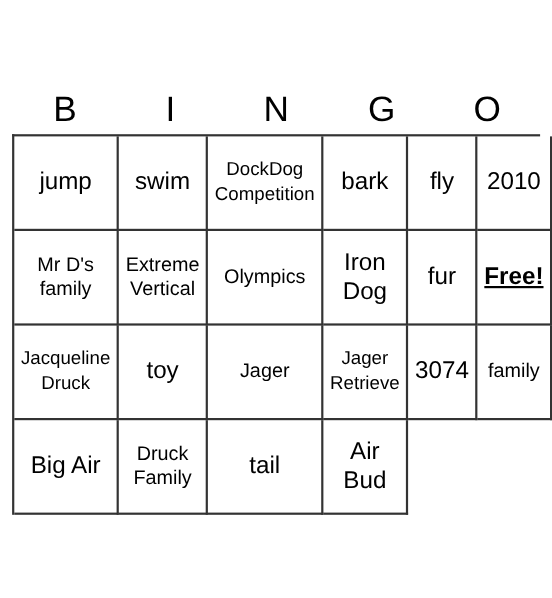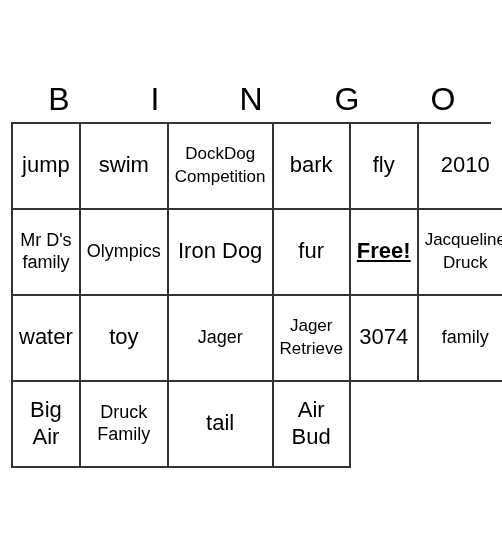--- a/index.html
+++ b/index.html
@@ -85,26 +85,26 @@
       <div class="bingo-header-cell">O</div>
     </div>
   <div class="bingo-grid">
   <div class="bingo-cell">jump</div>
       <div class="bingo-cell">swim</div>
       <div class="bingo-cell small-text">DockDog Competition</div>
       <div class="bingo-cell">bark</div>
       <div class="bingo-cell">fly</div>
       <div class="bingo-cell">2010</div>
       <div class="bingo-cell medium-text">Mr D's family</div>
+      <div class="bingo-cell medium-text">Extreme Vertical</div>
       <div class="bingo-cell medium-text">Olympics</div>
       <div class="bingo-cell">Iron Dog</div>
       <div class="bingo-cell">fur</div>
       <div class="bingo-cell free">Free!</div>
       <div class="bingo-cell small-text">Jacqueline Druck</div>
-      <div class="bingo-cell">water</div>
       <div class="bingo-cell">toy</div>
       <div class="bingo-cell medium-text">Jager</div>
       <div class="bingo-cell small-text">Jager Retrieve</div>
       <div class="bingo-cell">3074</div>
       <div class="bingo-cell medium-text">family</div>
       <div class="bingo-cell">Big Air</div>
       <div class="bingo-cell medium-text">Druck Family</div>
       <div class="bingo-cell">tail</div>
       <div class="bingo-cell">Air Bud</div>
     </div>

